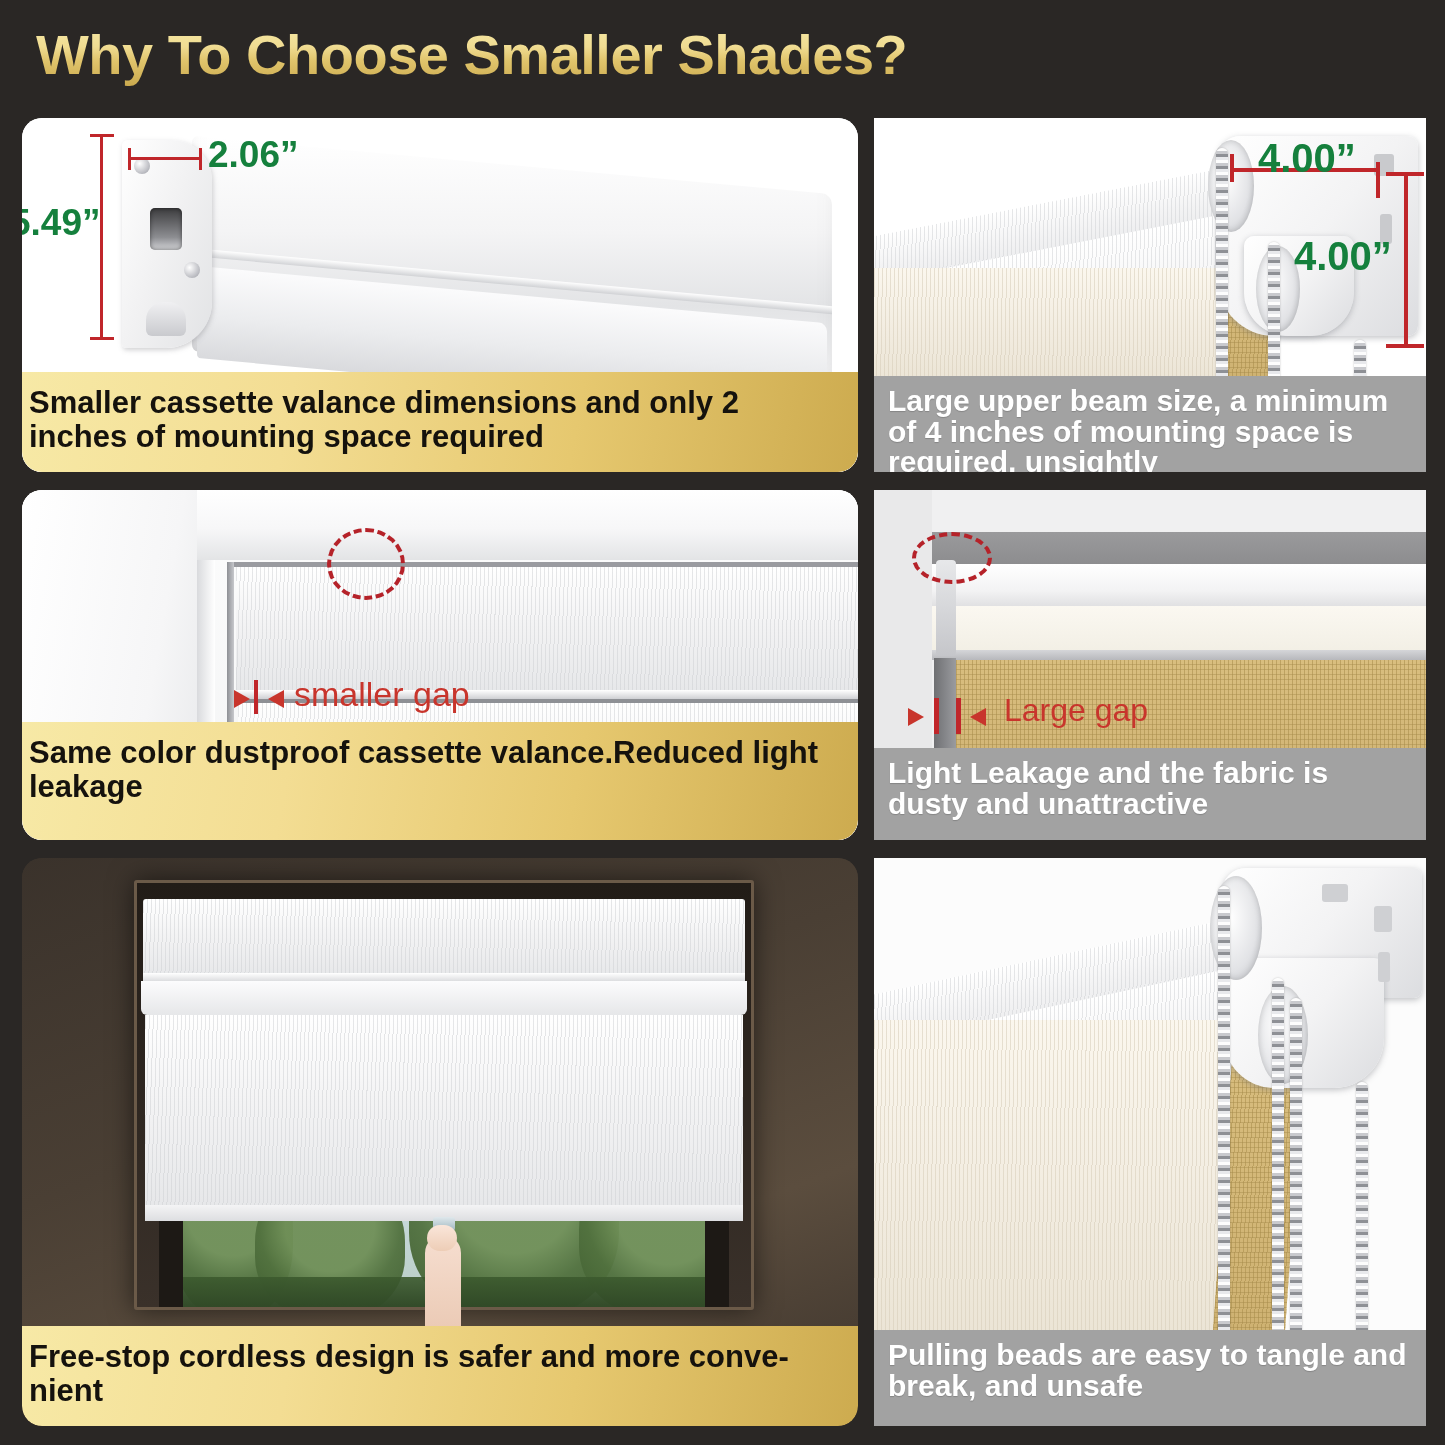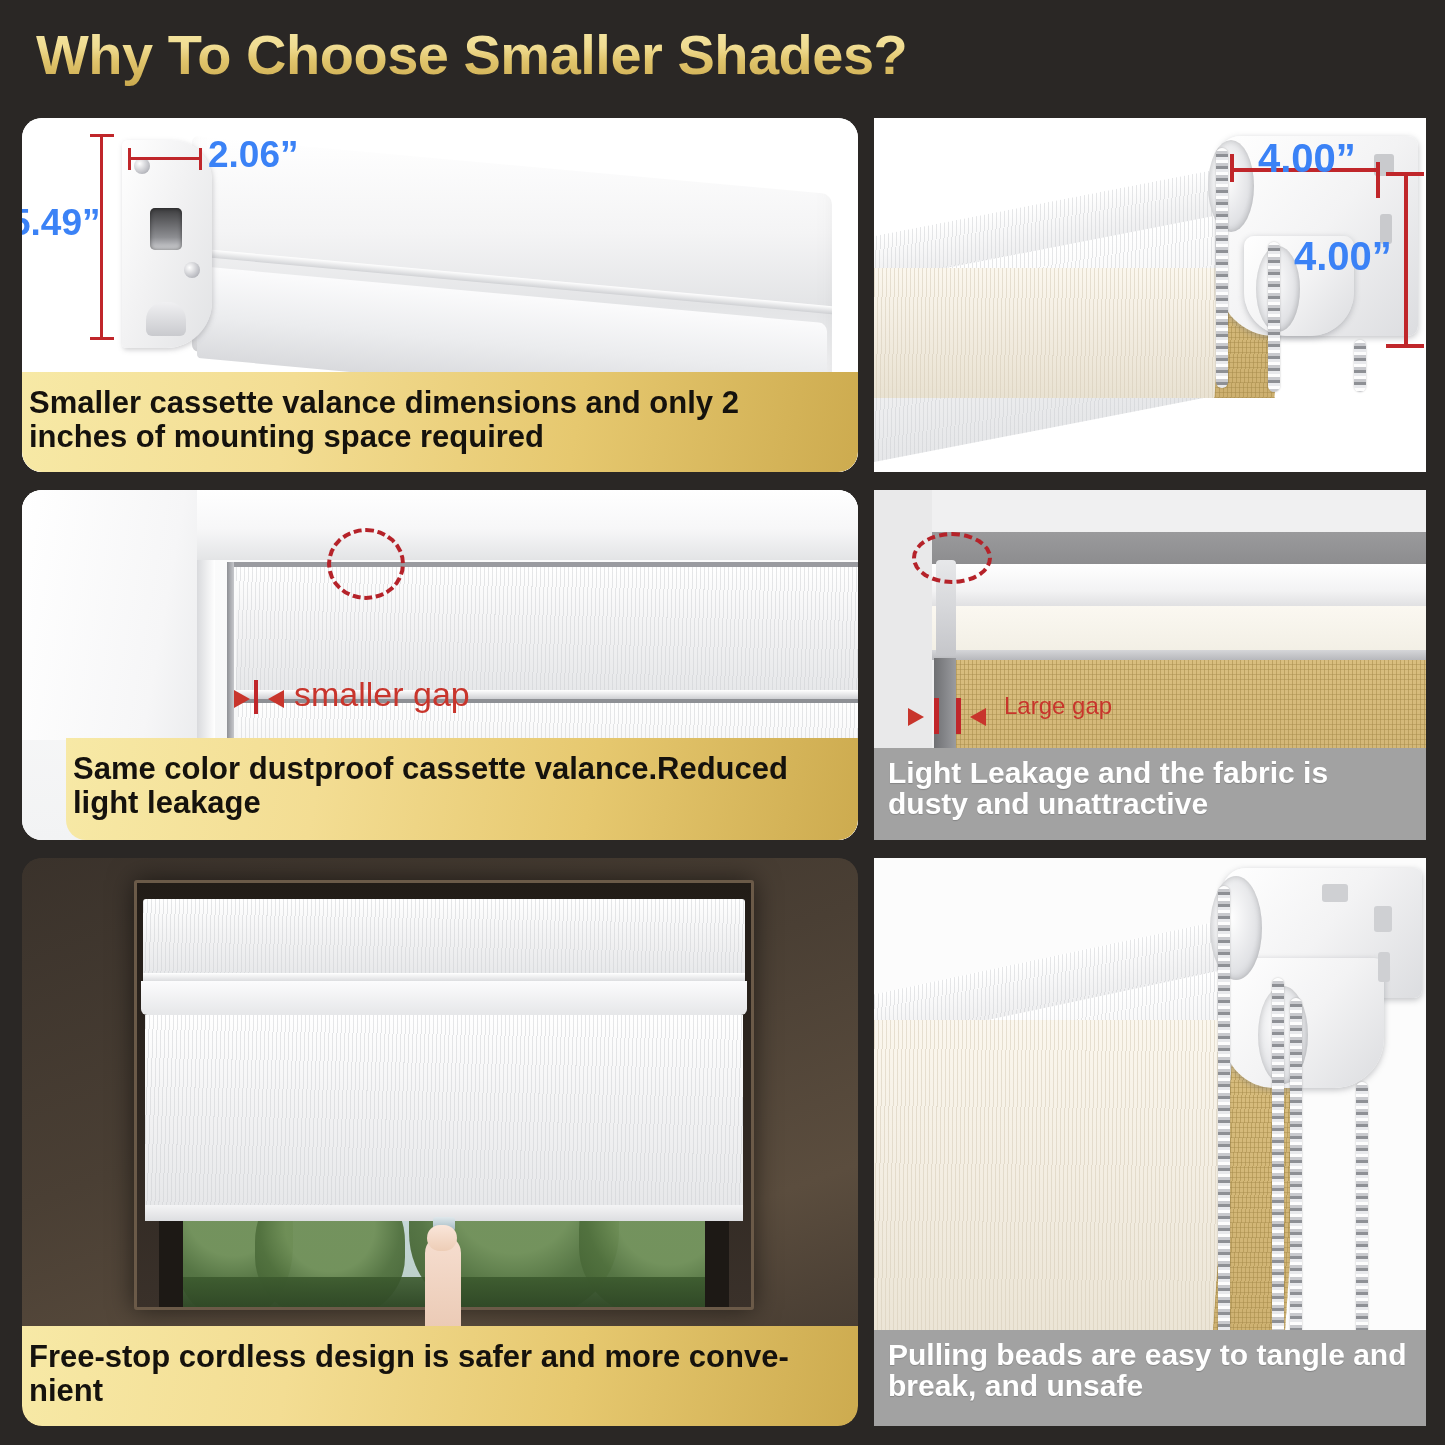--- a/index.html
+++ b/index.html
@@ -38,21 +38,21 @@
     color: #15120d; font-size: 31px;
     border-bottom-left-radius: 20px; border-bottom-right-radius: 20px;
   }
   .cap.gray {
     background: #a2a2a2; color: #ffffff; font-size: 30px;
     text-shadow: 0 1px 1px rgba(0,0,0,.18);
     line-height: 1.02; padding: 10px 14px 12px 14px;
   }
 
   
-  .dim { position: absolute; color: #3b82f6; font-weight: bold; white-space: nowrap; }
+  .dim { position: absolute; color: #15803d; font-weight: bold; white-space: nowrap; }
   .ann { position: absolute; color: #c8352c; white-space: nowrap; }
 
   .rl { position: absolute; background: #c0262a; }   
 
   
   .p1bg { position:absolute; inset:0; background:#ffffff; }
   .valance-body{
     position:absolute; left:170px; top:18px; width:640px; height:215px;
     background:linear-gradient(175deg,#ffffff 0%,#f4f4f5 35%,#e3e4e6 62%,#f7f7f8 100%);
     transform: skewY(5.2deg); transform-origin: left top;
@@ -239,20 +239,21 @@
       <div class="rl" style="left:356px; top:50px; width:150px; height:4px;"></div>
       <div class="rl" style="left:356px; top:36px; width:4px; height:28px;"></div>
       <div class="rl" style="left:502px; top:44px; width:4px; height:36px;"></div>
       <div class="dim" style="left:384px; top:18px; font-size:40px;">4.00”</div>
 
       <div class="rl" style="left:530px; top:54px; width:4px; height:176px;"></div>
       <div class="rl" style="left:512px; top:54px; width:38px; height:4px;"></div>
       <div class="rl" style="left:512px; top:226px; width:38px; height:4px;"></div>
       <div class="dim" style="left:420px; top:116px; font-size:40px;">4.00”</div>
     </div>
+    <div class="cap gray" style="height:96px;">Large upper beam size, a minimum of 4 inches of mounting space is required, unsightly</div>
   </div>
 
   <div class="panel left" style="left:22px; top:490px; width:836px; height:350px; background:#ffffff;">
     <div class="photo">
       <div style="position:absolute; inset:0; background:linear-gradient(180deg,#fdfdfd,#f2f3f4);"></div>
 
       <div style="position:absolute; left:0; top:0; width:190px; height:250px;
                   background:linear-gradient(100deg,#ffffff,#f6f6f7 70%,#e9eaec);"></div>
       <div style="position:absolute; left:175px; top:0; width:18px; height:250px;
                   background:linear-gradient(90deg,#d9dadd,#ffffff);"></div>
@@ -272,21 +273,21 @@
       <div style="position:absolute; left:205px; top:72px; width:7px; bottom:0;
                   background:linear-gradient(90deg,#8e9095,#c7c8cc);"></div>
 
       <div class="dash-ell" style="left:305px; top:38px; width:78px; height:72px;"></div>
 
       <div class="arrow right" style="left:212px; top:200px;"></div>
       <div class="rl" style="left:232px; top:190px; width:4px; height:34px;"></div>
       <div class="arrow left" style="left:246px; top:200px;"></div>
       <div class="ann" style="left:272px; top:185px; font-size:34px;">smaller gap</div>
     </div>
-    <div class="cap gold" style="height:102px;margin-left:44px;">Same color dustproof cassette valance.Reduced light leakage</div>
+    <div class="cap gold" style="height:118px;">Same color dustproof cassette valance.Reduced light leakage</div>
   </div>
 
   <div class="panel right" style="left:874px; top:490px; width:552px; height:350px; background:#f2f2f3;">
     <div class="photo">
       <div style="position:absolute; inset:0; background:#f0f0f1;"></div>
 
       <div style="position:absolute; left:0; top:0; width:58px; bottom:0; background:#e9e9ea;"></div>
 
       <div style="position:absolute; left:58px; top:42px; right:0; height:34px;
                   background:linear-gradient(180deg,#9a9a9c,#8c8c8e);"></div>
@@ -305,21 +306,21 @@
 
       <div style="position:absolute; left:62px; top:70px; width:20px; height:96px;
                   background:linear-gradient(180deg,#e7e8ea,#c5c6ca); border-radius:4px;"></div>
 
       <div class="dash-ell" style="left:38px; top:42px; width:80px; height:52px;"></div>
 
       <div class="arrow right" style="left:34px; top:218px;"></div>
       <div class="rl" style="left:60px; top:208px; width:5px; height:36px;"></div>
       <div class="rl" style="left:82px; top:208px; width:5px; height:36px;"></div>
       <div class="arrow left" style="left:96px; top:218px;"></div>
-      <div class="ann" style="left:130px; top:202px; font-size:24px;">Large gap</div>
+      <div class="ann" style="left:130px; top:202px; font-size:32px;">Large gap</div>
     </div>
     <div class="cap gray" style="height:92px;">Light Leakage and the fabric is dusty and unattractive</div>
   </div>
 
   <div class="panel left" style="left:22px; top:858px; width:836px; height:568px; background:#3a322b;">
     <div class="photo">
       <div class="wall"></div>
       <div class="win-frame">
         <div class="win-glass">
           <div style="position:absolute; inset:0; background:linear-gradient(180deg,#e6f0f6 0%,#cfe0ea 55%,#b9cdc4 100%);"></div>

